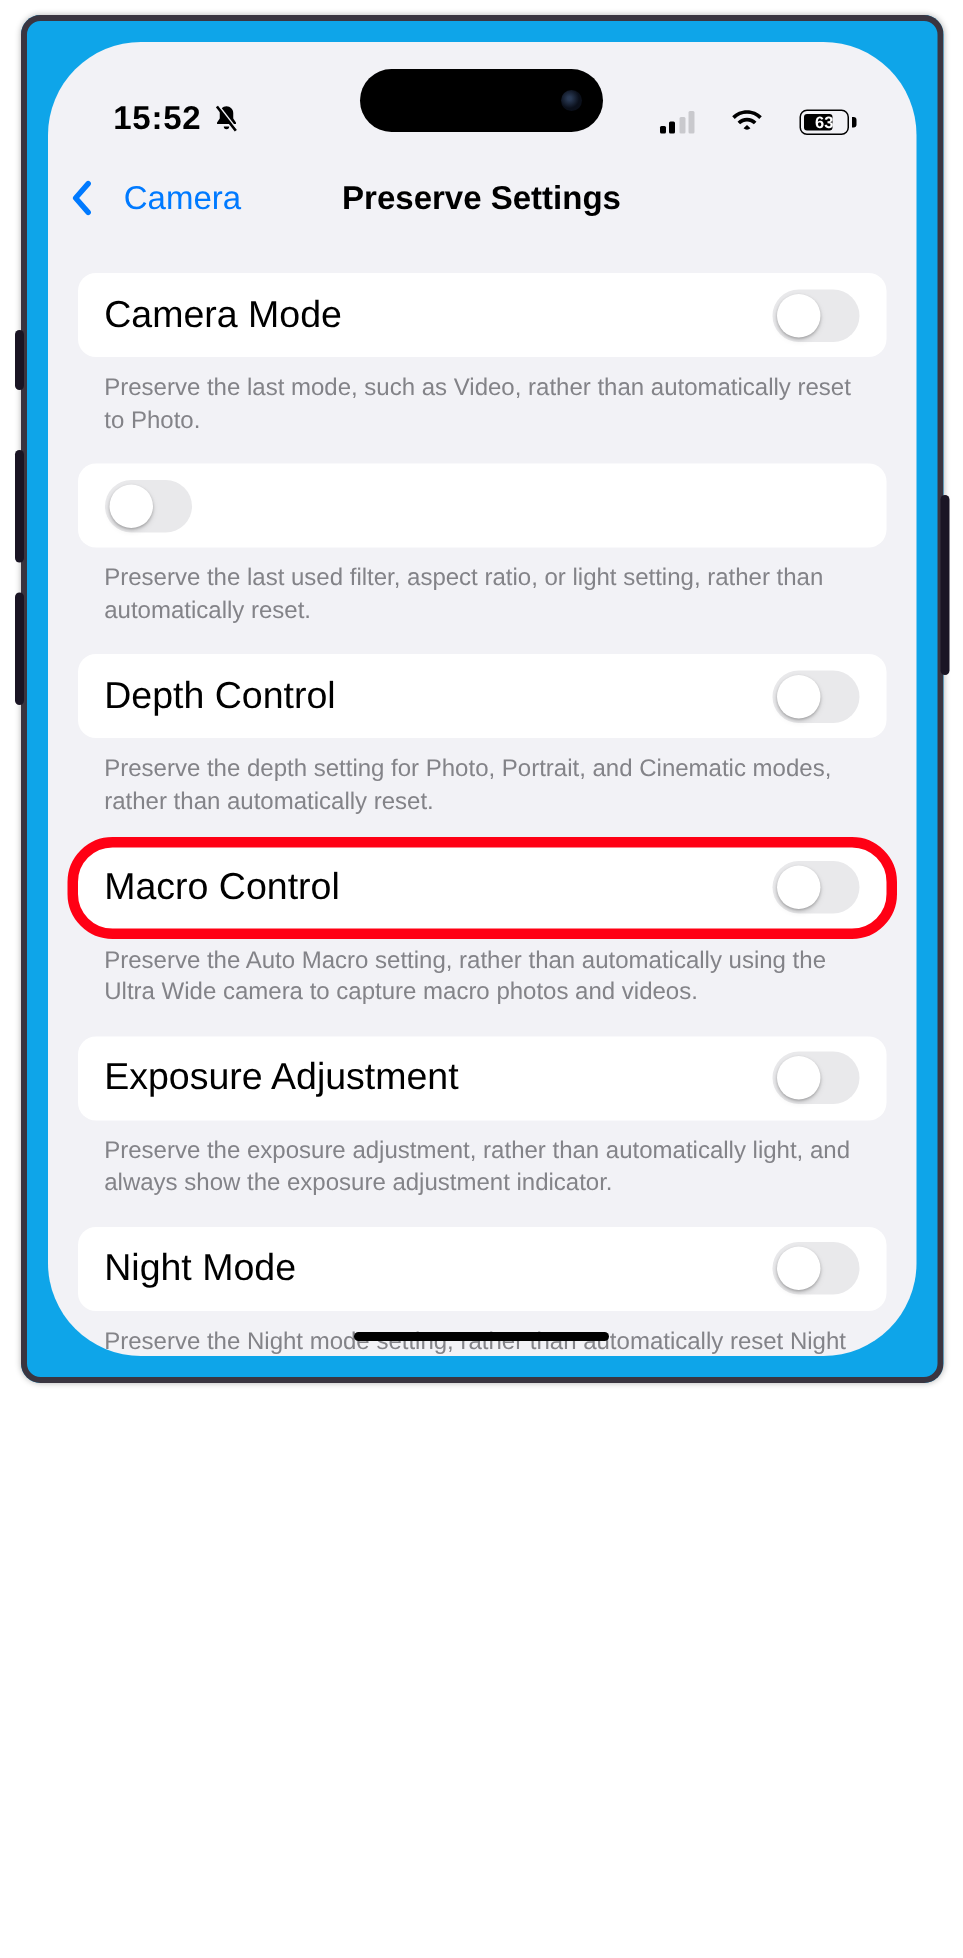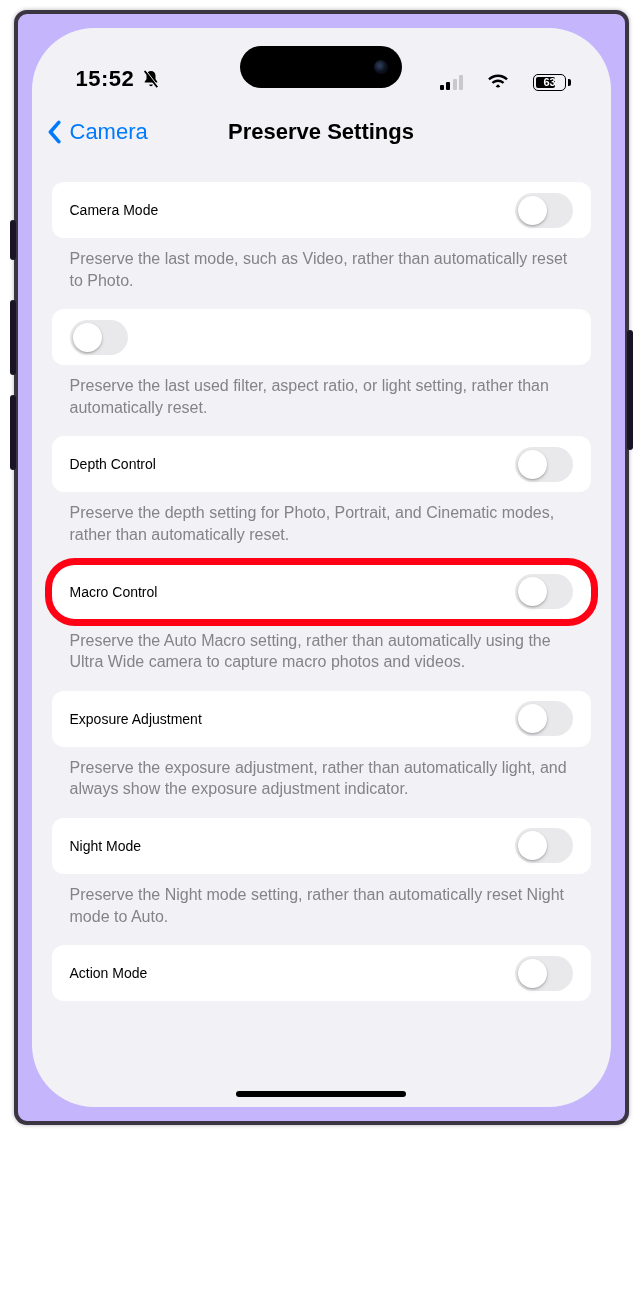--- a/index.html
+++ b/index.html
@@ -5,22 +5,22 @@
   * { box-sizing: border-box; margin: 0; padding: 0; }
   body {
     font-family: -apple-system, BlinkMacSystemFont, "Helvetica Neue", Arial, sans-serif;
     background: #ffffff;
     display: flex;
     justify-content: center;
     padding: 10px 0;
   }
   .phone {
     width: 615px;
-    height: 1115px;
-    background: #c4b5fd;
+    height: 912px;
+    background: #0ea5e9;
     border-radius: 13px;
     padding: 18px;
     position: relative;
     box-shadow: inset 0 0 0 4px #3a3540, 0 0 4px rgba(0,0,0,.3);
   }
   .phone-side-btn {
     position: absolute;
     background: #1a1524;
     border-radius: 3px;
   }
@@ -88,21 +88,21 @@
     align-items:center;
     justify-content:center;
     position:relative;
     margin-top:8px;
   }
   .nav-back {
     position:absolute;
     left:14px;
     display:flex;
     align-items:center;
-    gap:8px;
+    gap:21px;
     color:#007aff;
     font-size:22px;
   }
   .nav-back svg { width:16px; height:24px; }
   .nav-title { font-size:22px; font-weight:600; }
   .list {
     padding: 24px 20px 0 20px;
     height: calc(100% - 130px);
     overflow:hidden;
   }
@@ -110,21 +110,21 @@
   .row {
     background:#fff;
     border-radius:12px;
     height:56px;
     display:flex;
     align-items:center;
     justify-content:space-between;
     padding:0 18px;
     position:relative;
   }
-  .row-label { font-size:14px; color:#000; }
+  .row-label { font-size:25px; color:#000; }
   .row.highlight::after{
     content:"";
     position:absolute;
     inset:-6px -7px -6px -7px;
     border:7px solid #ff0014;
     border-radius:30px;
     pointer-events:none;
   }
   .footer {
     color:#838388;

